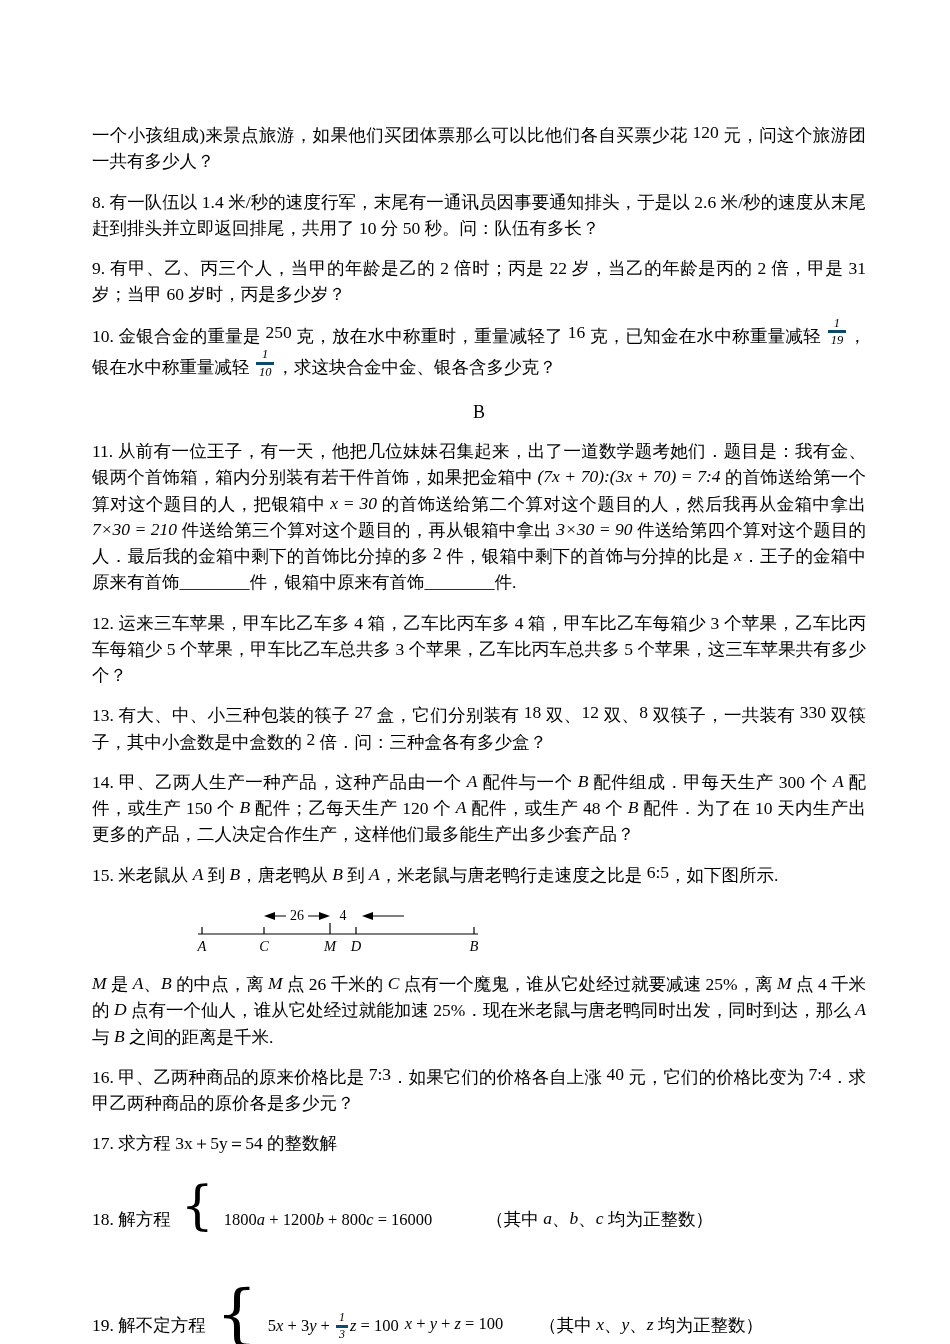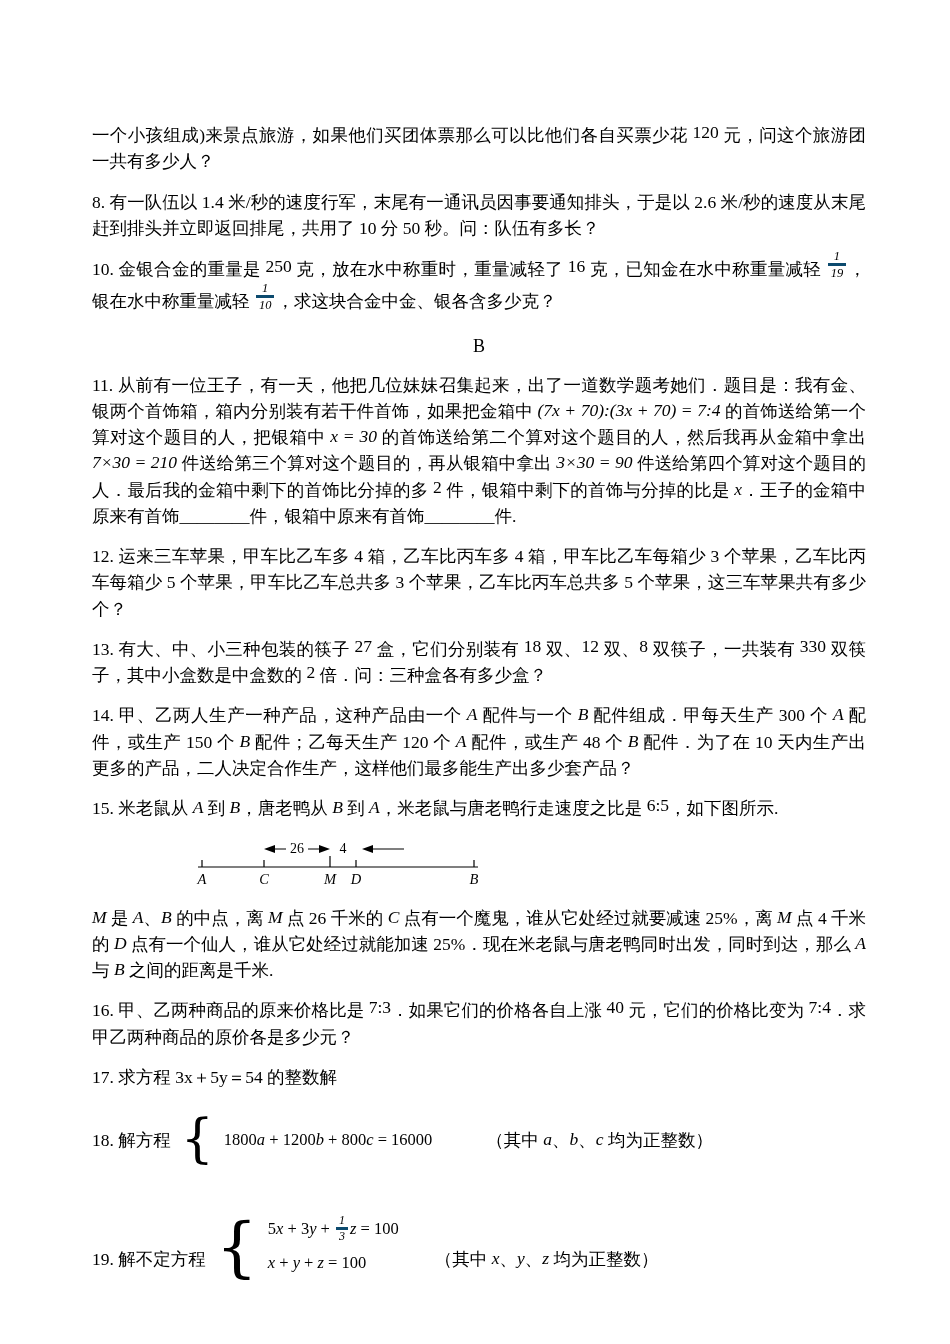--- a/index.html
+++ b/index.html
@@ -19,43 +19,44 @@
     display: inline-flex; flex-direction: column; align-items: center;
     font-family: "Liberation Serif", "DejaVu Serif", serif; font-style: italic;
     font-size: 12.5px; line-height: 1.15; position: relative; top: -6px;
     margin: 0 2px; vertical-align: middle;
   }
   .frac .fn, .frac .fd { display: block; padding: 0 3px; }
   .frac .fd { border-top: 3px solid #0c4a6e; }
   .diagram { margin: 0 0 10px 96px; }
   .diagram svg text { fill: #000; }
   .sys-row { display: flex; gap: 10px; }
-  .sys-18 { align-items: center; margin-top: 24px; }
+  .sys-18 { align-items: flex-end; margin-top: 24px; }
   .sys-19 { align-items: flex-end; margin-top: 44px; }
   .sys-label { white-space: nowrap; }
   .brace { font-family: "DejaVu Serif", serif; line-height: 1; font-weight: 400; }
   .sys-18 .brace { font-size: 52px; transform: translateY(-2px); }
   .sys-19 .brace { font-size: 66px; transform: translateY(4px); }
-  .eqs { display: inline-flex; flex-direction: column; gap: 6px; font-size: 16.5px; }
+  .eqs { display: inline-flex; flex-direction: row; gap: 6px; font-size: 16.5px; }
   .eq { white-space: nowrap; }
   .eq .frac { top: -1px; font-size: 12px; }
   .eq .mvar, .eq .run-text { top: 0; }
   .sys-note { white-space: nowrap; }
   .sys-18 .sys-note { margin-left: 44px; }
   .sys-19 .sys-note { margin-left: 26px; padding-bottom: 4px; }
   .sys-19 .sys-label { padding-bottom: 4px; }
 </style>
 </head>
 <body>
 
 <div class="page">
 
   <div class="blocks">
       <p class="prob"><span class="run-text">一个小孩组成)来景点旅游，如果他们买团体票那么可以比他们各自买票少花 </span><span class="mnum">120</span><span class="run-text"> 元，问这个旅游团一共有多少人？</span></p>
       <p class="prob"><span class="run-text">8. 有一队伍以 1.4 米/秒的速度行军，末尾有一通讯员因事要通知排头，于是以 2.6 米/秒的速度从末尾赶到排头并立即返回排尾，共用了 10 分 50 秒。问：队伍有多长？</span></p>
+      <p class="prob"><span class="run-text">9. 有甲、乙、丙三个人，当甲的年龄是乙的 2 倍时；丙是 22 岁，当乙的年龄是丙的 2 倍，甲是 31 岁；当甲 60 岁时，丙是多少岁？</span></p>
       <p class="prob"><span class="run-text">10. 金银合金的重量是 </span><span class="mnum">250</span><span class="run-text"> 克，放在水中称重时，重量减轻了 </span><span class="mnum">16</span><span class="run-text"> 克，已知金在水中称重量减轻 </span><span class="frac">
           <span class="fn">1</span>
           <span class="fd">19</span>
         </span><span class="run-text">，银在水中称重量减轻 </span><span class="frac">
           <span class="fn">1</span>
           <span class="fd">10</span>
         </span><span class="run-text">，求这块合金中金、银各含多少克？</span></p>
     </div>
 
   <div class="sec-header">B</div>

